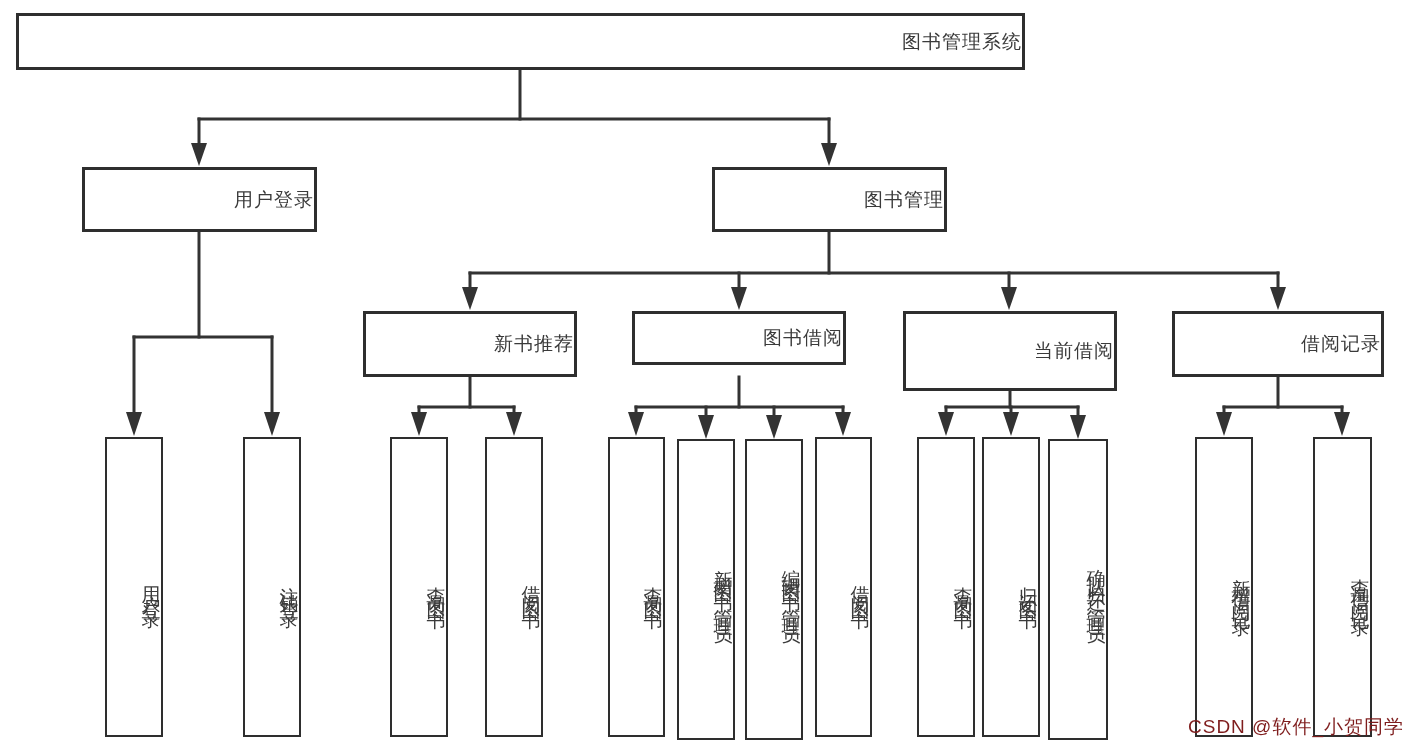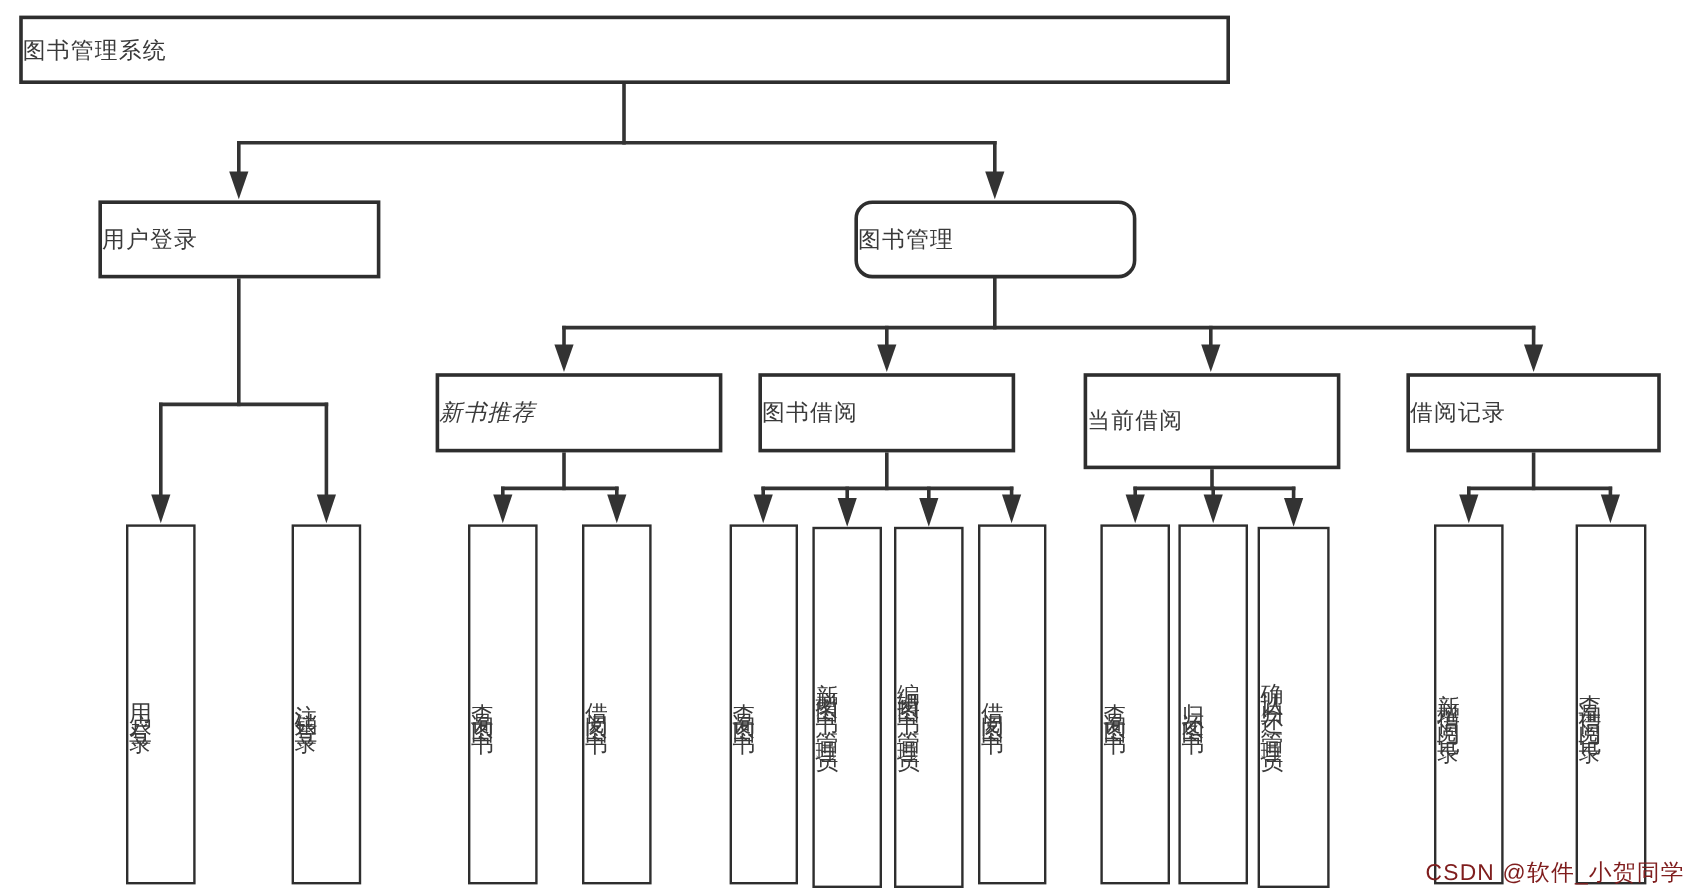--- a/index.html
+++ b/index.html
@@ -21,21 +21,21 @@
     top: 0;
     z-index: 1;
   }
   .box {
     position: absolute;
     box-sizing: border-box;
     border: 3px solid #2e2e2e;
     background: #ffffff;
     display: flex;
     align-items: center;
-    justify-content: flex-start;
+    justify-content: flex-end;
     color: #3a3a3a;
     z-index: 2;
   }
   .box .lbl {
     font-size: 19px;
     letter-spacing: 1px;
     white-space: nowrap;
   }
   .leaf {
     border-width: 2px;
@@ -130,28 +130,28 @@
     </g>
   </svg>
 
   <div class="box" style="left:16px; top:13px; width:1009px; height:57px;">
     <span class="lbl">图书管理系统</span>
   </div>
 
   <div class="box" style="left:82px; top:167px; width:235px; height:65px;">
     <span class="lbl">用户登录</span>
   </div>
-  <div class="box" style="left:712px; top:167px; width:235px; height:65px;border-radius:15px;">
+  <div class="box" style="left:712px; top:167px; width:235px; height:65px;">
     <span class="lbl">图书管理</span>
   </div>
 
-  <div class="box" style="left:363px; top:311px; width:239px; height:66px;font-style:italic;">
+  <div class="box" style="left:363px; top:311px; width:214px; height:66px;">
     <span class="lbl">新书推荐</span>
   </div>
-  <div class="box" style="left:632px; top:311px; width:214px; height:66px;">
+  <div class="box" style="left:632px; top:311px; width:214px; height:54px;">
     <span class="lbl">图书借阅</span>
   </div>
   <div class="box" style="left:903px; top:311px; width:214px; height:80px;">
     <span class="lbl">当前借阅</span>
   </div>
   <div class="box" style="left:1172px; top:311px; width:212px; height:66px;">
     <span class="lbl">借阅记录</span>
   </div>
 
   <div class="box leaf" style="left:105px; top:437px; width:58px; height:300px;">

